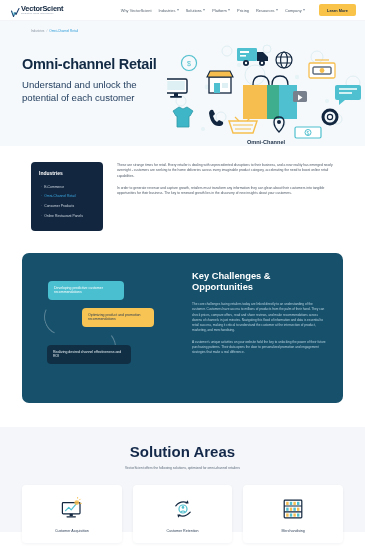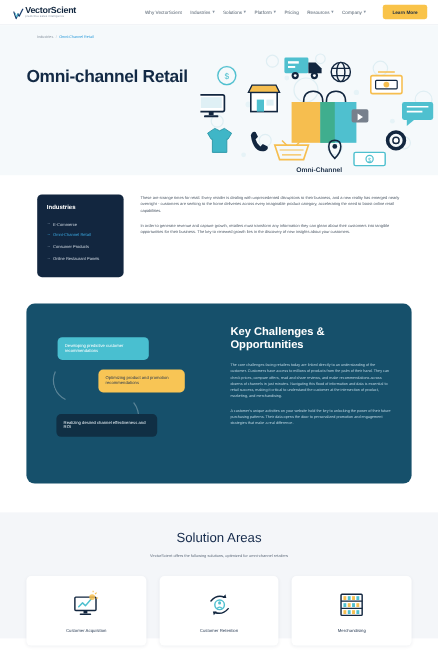--- a/index.html
+++ b/index.html
@@ -82,21 +82,21 @@
   .bub { position:absolute; border-radius:4px; padding:5px 6px; line-height:1.3; }
   .bub-1 { left:26px; top:28px; width:76px; background:#49bfd0; color:#ffffff; font-size:3.5px; }
   .bub-2 { left:60px; top:55px; width:72px; background:#f8c555; color:#2d3b4e; font-size:3.5px; }
   .bub-3 { left:25px; top:92px; width:84px; background:#102f44; color:#e8f1f6; font-size:3.5px; }
   .arc { position:absolute; border:1px solid rgba(255,255,255,.28); border-radius:50%; }
   .arc-1 { left:22px; top:46px; width:36px; height:36px; border-color:transparent transparent transparent rgba(255,255,255,.3); transform:rotate(-20deg);}
   .arc-2 { left:52px; top:74px; width:42px; height:40px; border-color:transparent rgba(255,255,255,.3) transparent transparent; transform:rotate(8deg);}
 
   
   .sa { background:#f4f6f9; margin-top:24px; padding:16px 22px 0 22px; height:105px; }
-  .sa-h { font-size:11px; font-weight:400; color:#14294a; text-align:center; }
+  .sa-h { font-size:15px; font-weight:700; color:#14294a; text-align:center; }
   .sa-sub { font-size:3.3px; color:#5d6a7a; text-align:center; margin-top:6px; }
   .sa-cards { display:flex; gap:11px; margin-top:15px; }
   .sa-card {
     flex:1; background:#ffffff; border-radius:4px; height:58px;
     display:flex; flex-direction:column; align-items:center; justify-content:flex-start;
     padding-top:11px; cursor:pointer; box-shadow:0 1px 3px rgba(20,41,74,.06);
   }
   .sa-icon { height:26px; display:flex; align-items:center; justify-content:center; }
   .sa-label { font-size:3.6px; color:#2c3e56; margin-top:7px; font-weight:400; }
 </style>
@@ -150,20 +150,21 @@
     </div>
   </div>
 
   <div class="hero">
     <div class="breadcrumb">
       <span class="bc-link">Industries</span><span class="bc-sep">/</span><span class="bc-current">Omni-Channel Retail</span>
     </div>
 
     <div class="hero-copy">
       <div class="hero-title">Omni-channel Retail</div>
+      <div class="hero-sub">Understand and unlock the potential of each customer</div>
     </div>
 
     <div class="hero-art">
       <svg width="198" height="100" viewBox="0 0 198 100">
 
         <g fill="none" stroke="#dfeef3" stroke-width="1">
           <circle cx="22" cy="20" r="8"></circle>
             <circle cx="60" cy="8" r="5"></circle>
           <circle cx="100" cy="6" r="4"></circle>
             <circle cx="150" cy="14" r="6"></circle>

